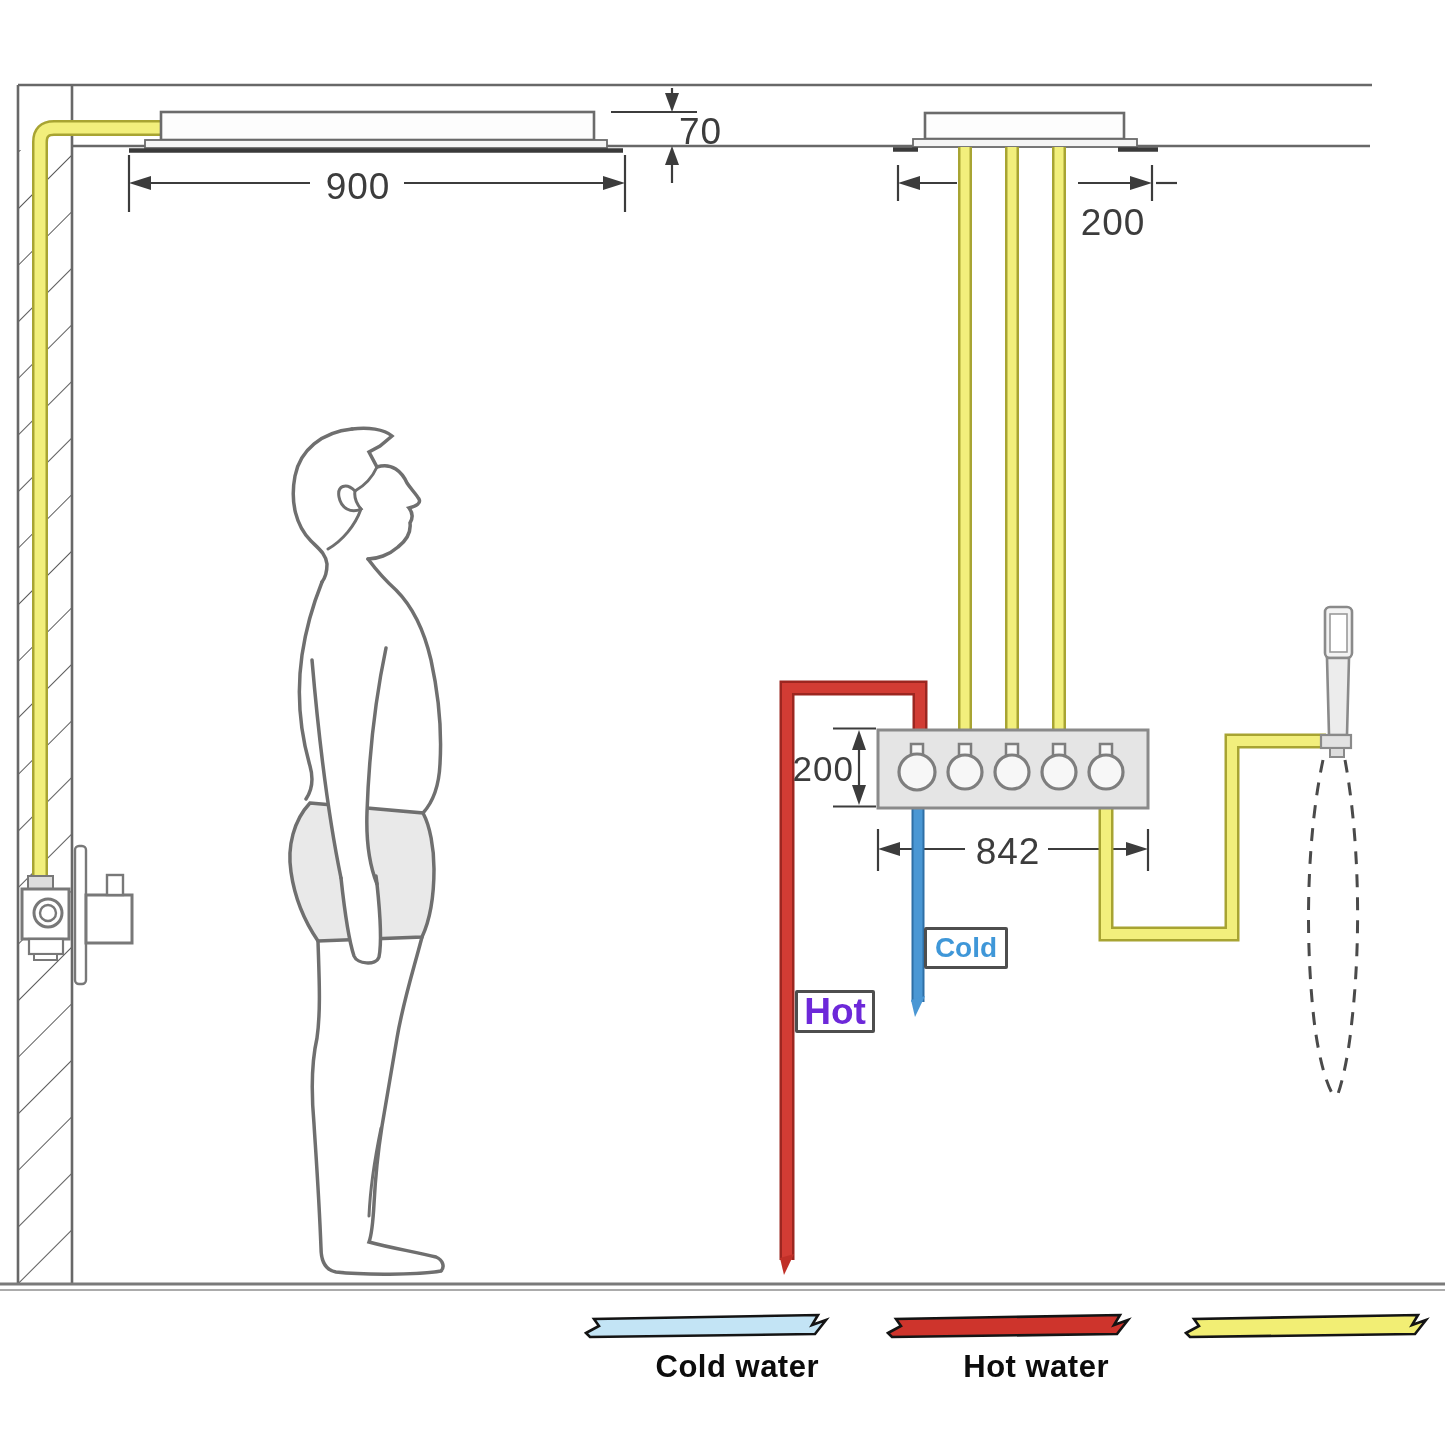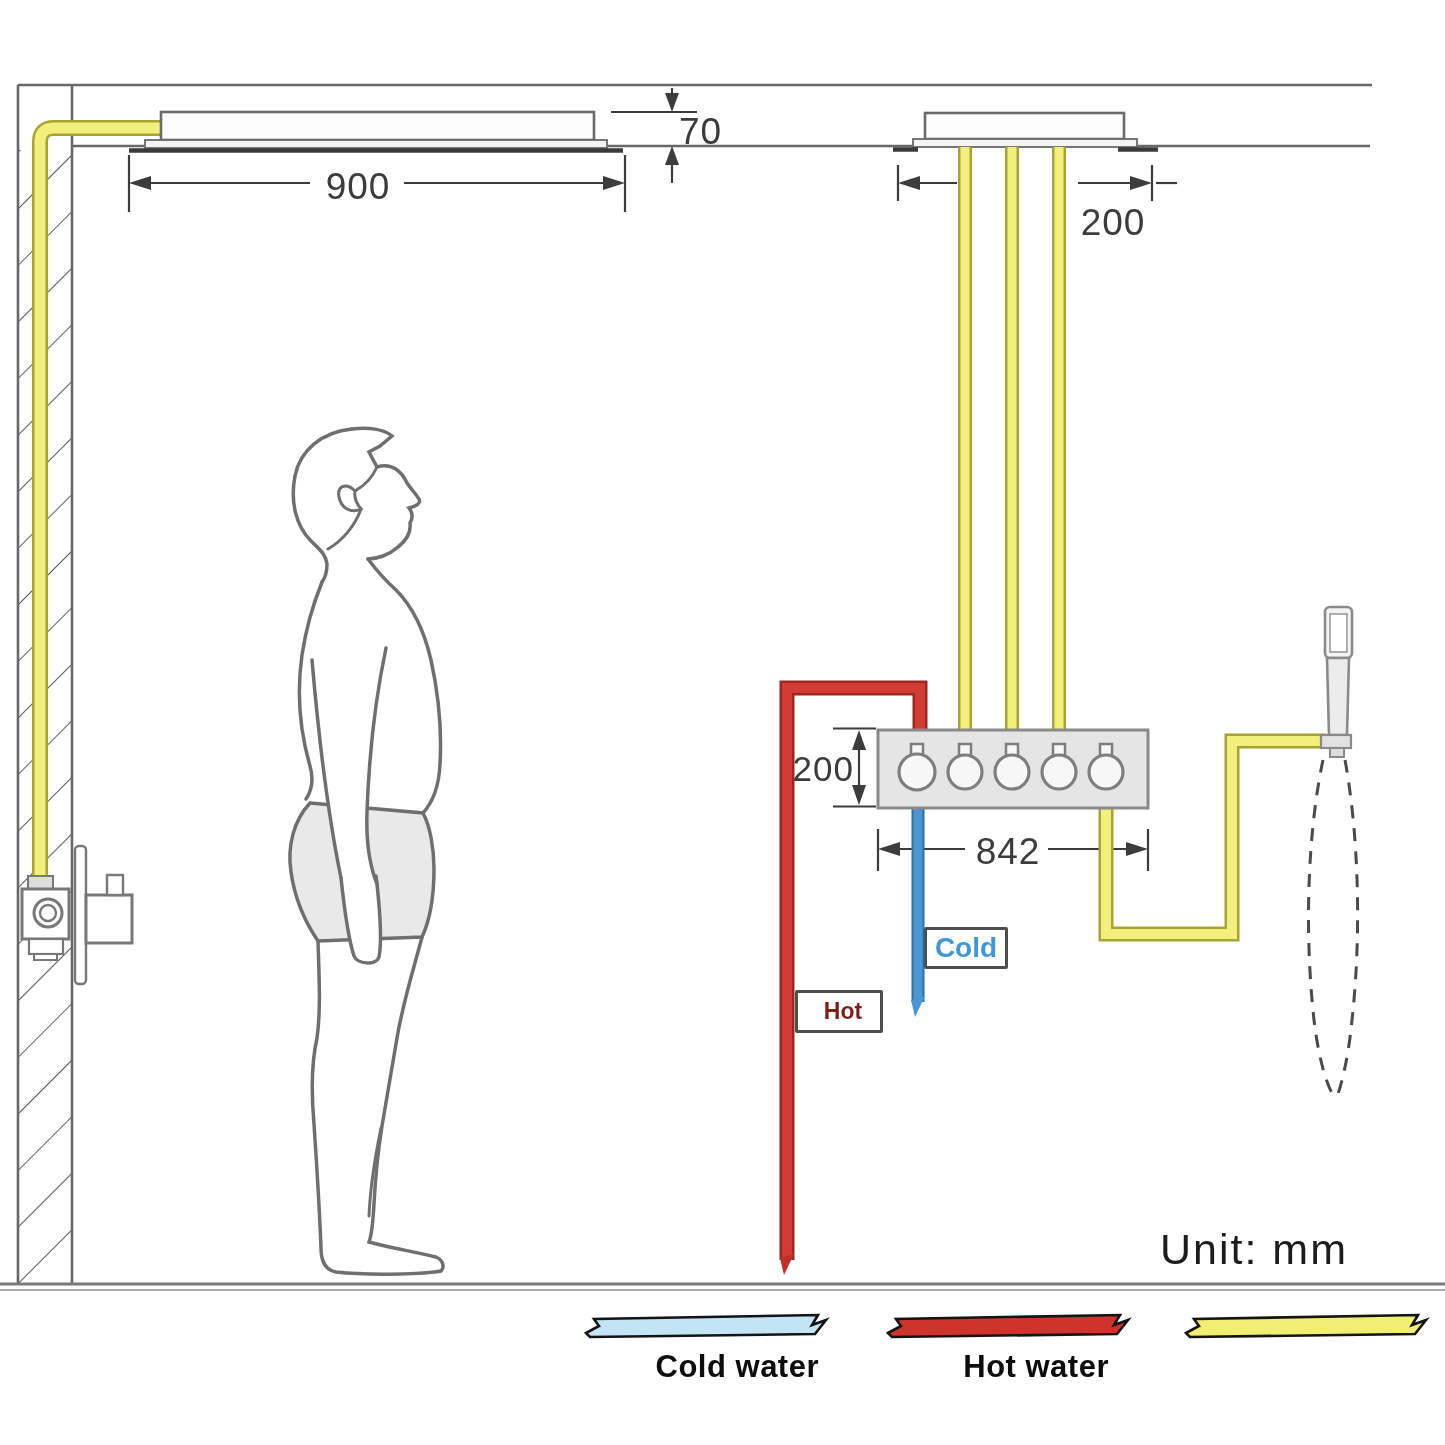--- a/index.html
+++ b/index.html
@@ -4,21 +4,21 @@
 <style>
   html,body{margin:0;padding:0;background:#fff;}
   .stage{position:relative;width:1445px;height:1445px;background:#ffffff;overflow:hidden;
          font-family:"Liberation Sans", sans-serif;}
   .stage svg{position:absolute;left:0;top:0;}
   .dim-text{position:absolute;z-index:6;color:#3c3c3c;font-size:37px;font-weight:400;
             text-align:center;line-height:1;letter-spacing:1px;}
   .pipe-tag{position:absolute;z-index:7;background:#ffffff;border:3px solid #4e4e4e;
             border-radius:2px;display:flex;align-items:center;justify-content:center;
             font-weight:700;margin-left:48px;}
-  .pipe-tag.hot{left:747px;top:990px;width:74px;height:37px;font-size:23px;color:#7f1d1d;padding-left:8px;}
+  .pipe-tag.hot{left:747px;top:990px;width:74px;height:37px;font-size:37px;color:#6d28d9;}
   .pipe-tag.cold{left:876px;top:927px;width:78px;height:36px;font-size:28px;color:#3f97d8;}
   .unit-label{position:absolute;left:1160px;top:1225px;width:240px;z-index:6;
               color:#1c1c1c;font-size:43px;font-weight:400;letter-spacing:2px;}
   .legend-label{position:absolute;top:1349px;z-index:6;color:#0c0c0c;font-size:31px;
                 font-weight:700;text-align:right;letter-spacing:0.5px;}
   .legend-label.cold{left:597px;width:222px;}
   .legend-label.hot{left:887px;width:222px;}
   .legend-label.mixer{left:1172px;width:262px;}
 </style>
 </head>
@@ -201,18 +201,17 @@
   <div class="dim-text" style="left:792px;top:751px;width:62px;text-align:right;font-size:35px;">200</div>
   <div class="dim-text" style="left:943px;top:833px;width:130px;">842</div>
 
   <div class="pipe-tag hot">
     <span>Hot</span>
   </div>
   <div class="pipe-tag cold">
     <span>Cold</span>
   </div>
 
-  <div class="unit-label">Unit: mm</div>
 
   <div class="legend-label cold">Cold water</div>
   <div class="legend-label hot">Hot water</div>
 
 </div>
 
 </body></html>

